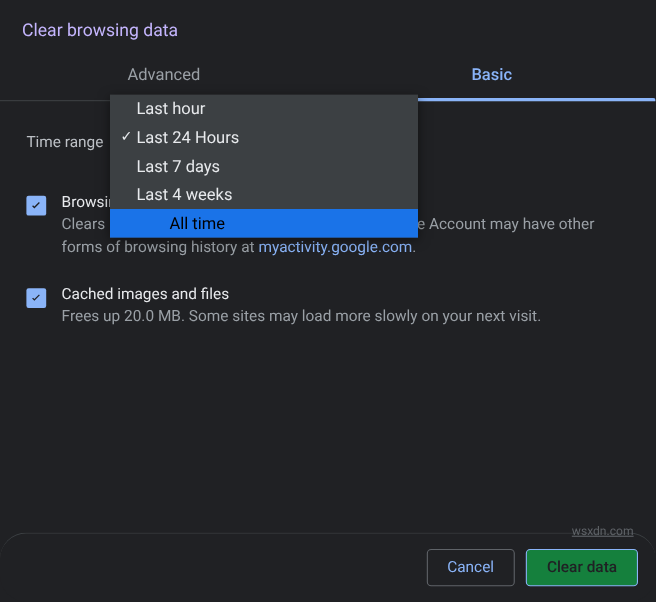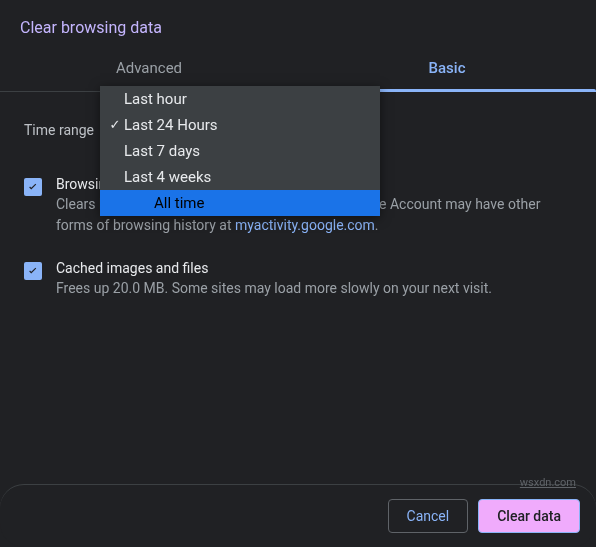--- a/index.html
+++ b/index.html
@@ -152,21 +152,21 @@
       font-size: 14px;
       cursor: pointer;
       font-family: inherit;
     }
     .btn-cancel {
       background: transparent;
       border: 1px solid #5f6368;
       color: #8ab4f8;
     }
     .btn-primary {
-      background: #f0abfc;
+      background: #15803d;
       border: 1px solid #8ab4f8;
       color: #202124;
       font-weight: 500;
     }
     .watermark {
       position: absolute;
       bottom: 58px;
       right: 20px;
       color: #5f6368;
       font-size: 11px;

